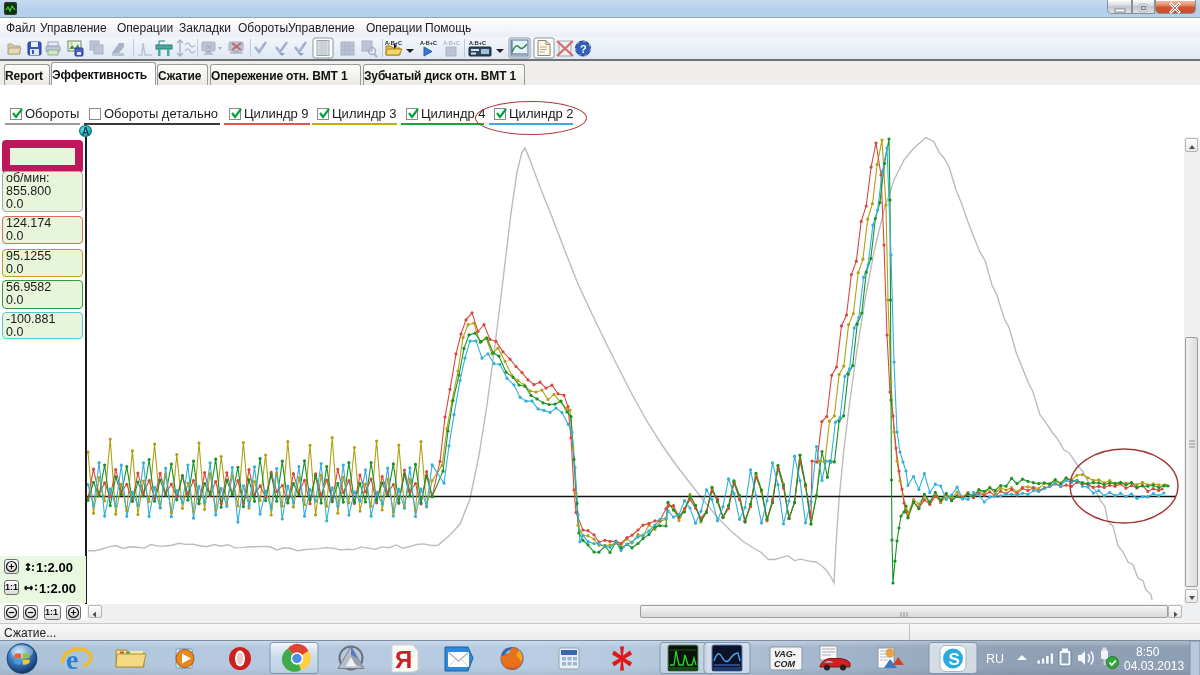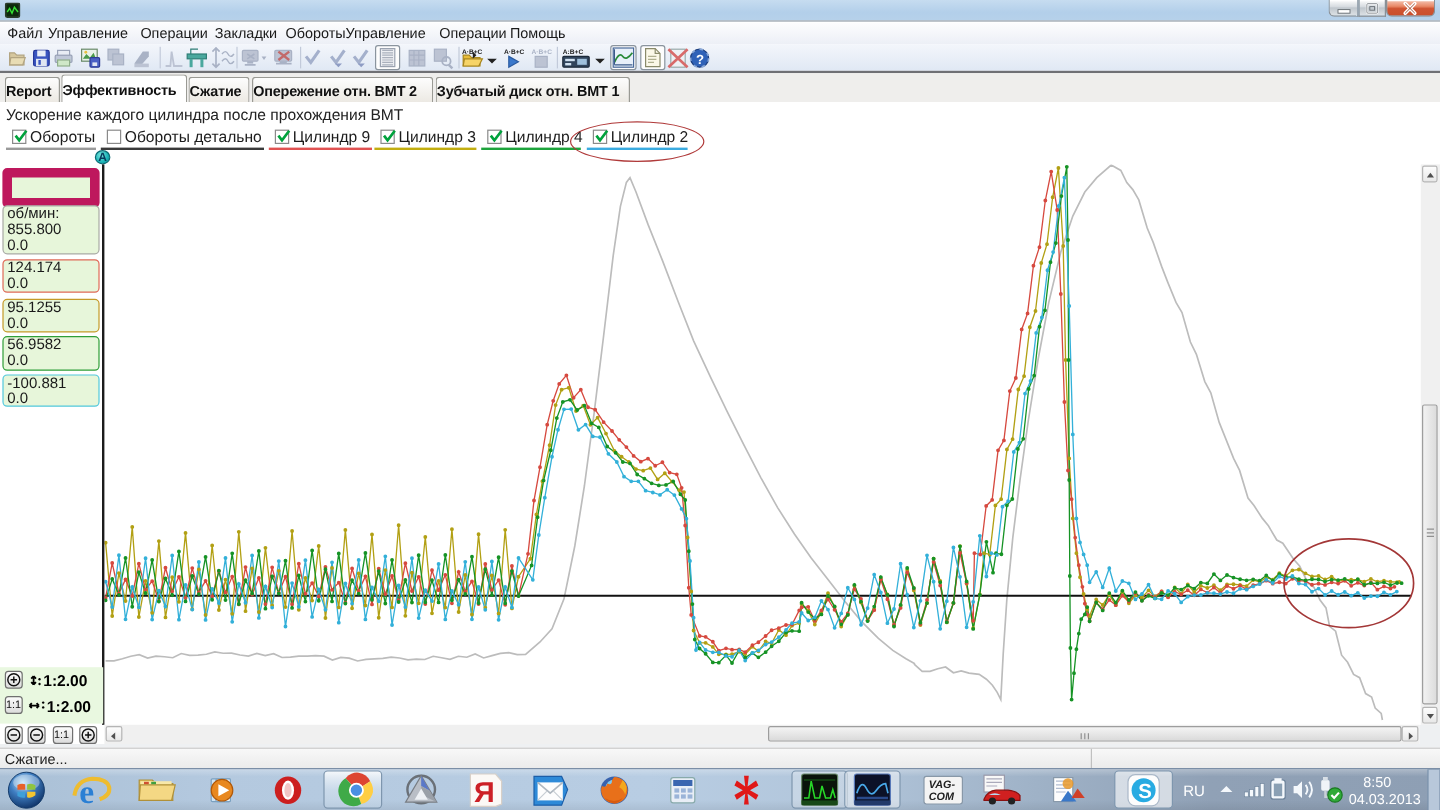--- a/index.html
+++ b/index.html
@@ -29,21 +29,21 @@
 #amark{left:79px;top:40px;width:13px;height:12px;border-radius:50%;background:radial-gradient(circle at 38% 35%,#7ee8e0,#1ab3b6 60%,#0c7e86);border:1px solid #0a6a74;color:#063a5c;font-size:10px;font-weight:bold;text-align:center;line-height:12px}
 .vbox{position:absolute;left:2px;width:81px;background:#e7f6da;border-radius:4px;font-size:12.5px;color:#1a1a1a;line-height:12.8px;padding:0 0 0 3px;overflow:hidden}
 #chartedge{left:85px;top:137px;width:2px;height:467px;background:#1c1c1c}
 .ell{position:absolute;border:1.6px solid #b03a3a;border-radius:50%}
 #vsb{left:1184px;top:137px;width:16px;height:467px;background:#f0f0f0}
 #hsb{left:87px;top:604px;width:1096px;height:16px;background:#f0f0f0}
 .sbtn{position:absolute;background:linear-gradient(#fdfdfd,#e8e8e8);border:1px solid #b5b5b5;border-radius:2px;color:#555}
 #vthumb{left:1px;top:200px;width:13px;height:250px;background:linear-gradient(90deg,#f2f2f2,#dcdcdc);border:1px solid #9d9d9d;border-radius:2px}
 #hthumb{left:553px;top:1px;width:528px;height:13px;background:linear-gradient(#f4f4f4,#dadada);border:1px solid #9d9d9d;border-radius:2px}
 #zoompanel{left:0px;top:556px;width:86px;height:47px;background:#e9f8e0}
-.zbtn{position:absolute;width:15px;height:15px;background:linear-gradient(#fbfbfb,#dcdcdc);border:1px solid #707070;border-radius:3px;font-size:10px;font-weight:normal;color:#111;text-align:left;line-height:13px}
+.zbtn{position:absolute;width:15px;height:15px;background:linear-gradient(#fbfbfb,#dcdcdc);border:1px solid #707070;border-radius:3px;font-size:10px;font-weight:bold;color:#111;text-align:left;line-height:13px}
 .ztxt{position:absolute;font-size:13px;font-weight:bold;color:#000;white-space:nowrap}
 #statusbar{left:0;top:623px;width:1200px;height:17px;background:linear-gradient(#f8f8f8,#ebebeb);border-top:1px solid #c8c8c8;font-size:12px;color:#222}
 #gap620{left:0;top:620px;width:1200px;height:3px;background:#eef0f2}
 #taskbar{left:0;top:640px;width:1200px;height:35px;background:linear-gradient(rgba(255,255,255,.28),rgba(255,255,255,0) 18%,rgba(0,0,0,0) 75%,rgba(0,0,0,.07)),linear-gradient(90deg,#aac0d6 0%,#b4c9df 15%,#b8cde3 45%,#b2c6db 58%,#9fb2c7 72%,#90a1b6 84%,#8e9fb4 100%);border-top:1px solid #7b8ea6}
 </style></head><body>
 <div id="app">
 <div id="titlebar" class="abs"></div>
 <svg id="title-ico" class="abs" viewBox="0 0 13 13">
       <rect x="0" y="0" width="13" height="13" rx="2" fill="#2a3b2a"></rect>
       <rect x="1.5" y="1.5" width="10" height="10" rx="1" fill="#0c2a0c"></rect>
@@ -158,25 +158,24 @@
         <path d="M557 4 L573 19 M573 4 L557 19" stroke="#d86a6a" stroke-width="2.2"></path>
         <circle cx="583" cy="11.5" r="7.5" fill="#2f62b8" stroke="#1c3e7e"></circle>
         <circle cx="583" cy="11.5" r="7.5" fill="none" stroke="#89a8d8" stroke-width="1.4" stroke-dasharray="3 4"></circle>
         <text x="580" y="16" font-size="11" font-weight="bold" fill="#fff" font-family="Liberation Sans">?</text>
       </svg></div>
 <div id="tb-border" class="abs"></div>
 <div id="tabrow" class="abs">
 <div class="tab" style="left:4px;width:46px">Report</div>
 <div class="tab active" style="left:51px;width:105px">Эффективность</div>
 <div class="tab" style="left:157px;width:51px">Сжатие</div>
-<div class="tab" style="left:210px;width:151px">Опережение отн. ВМТ 2</div>
+<div class="tab" style="left:210px;width:151px">Опережение отн. ВМТ 1</div>
 <div class="tab" style="left:363px;width:162px">Зубчатый диск отн. ВМТ 1</div>
 </div>
 <div id="content" class="abs">
-<div id="heading" class="abs">Ускорение каждого цилиндра после прохождения ВМТ</div>
 <div class="cbi" style="left:9px">
         <span class="cb">
           <svg width="15" height="16" viewBox="0 0 15 16">
             <path d="M3 7 L6 11 L12 3" stroke="#00a23c" stroke-width="2.2" fill="none"></path>
           </svg>
         </span>
         <span class="cbl">Обороты</span>
         <span class="cbu" style="left:-4px;width:75px;background:#9a9a9a"></span>
       </div>
 <div class="cbi" style="left:88px">

